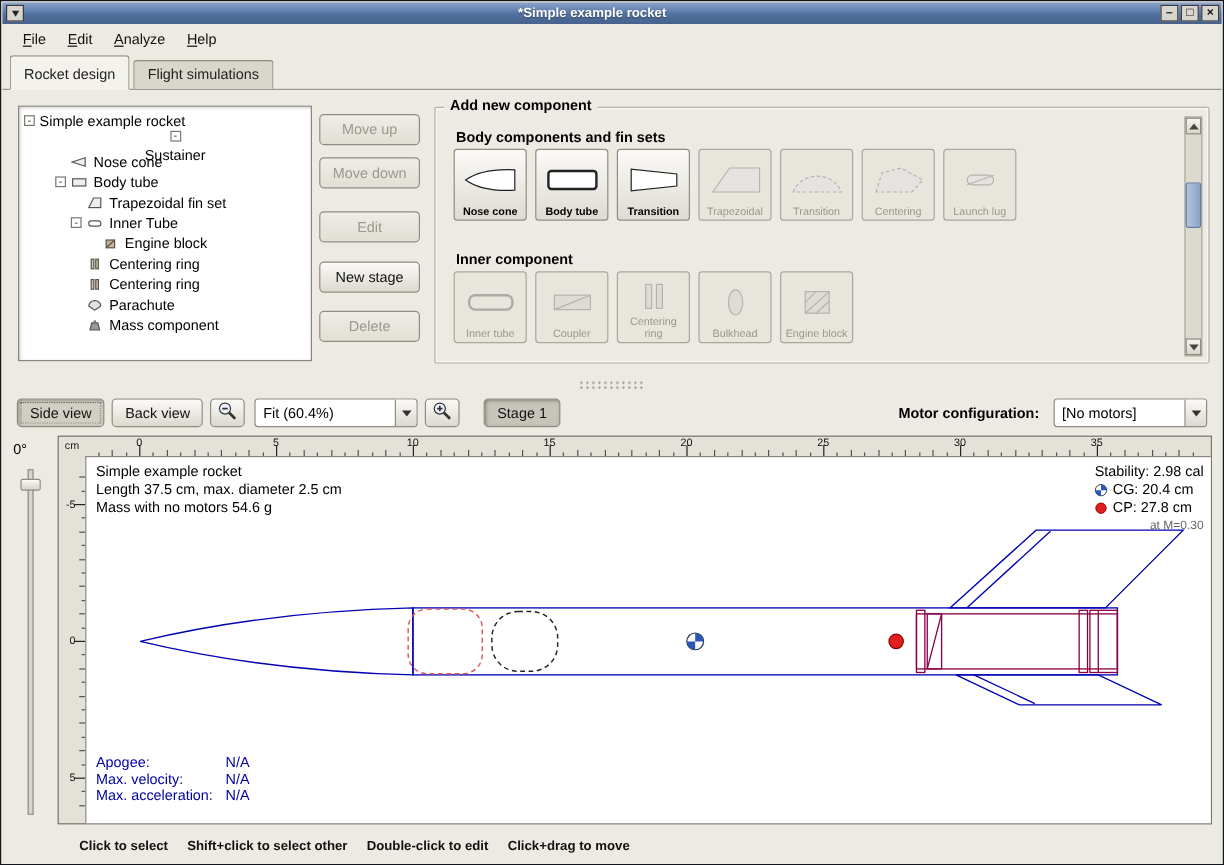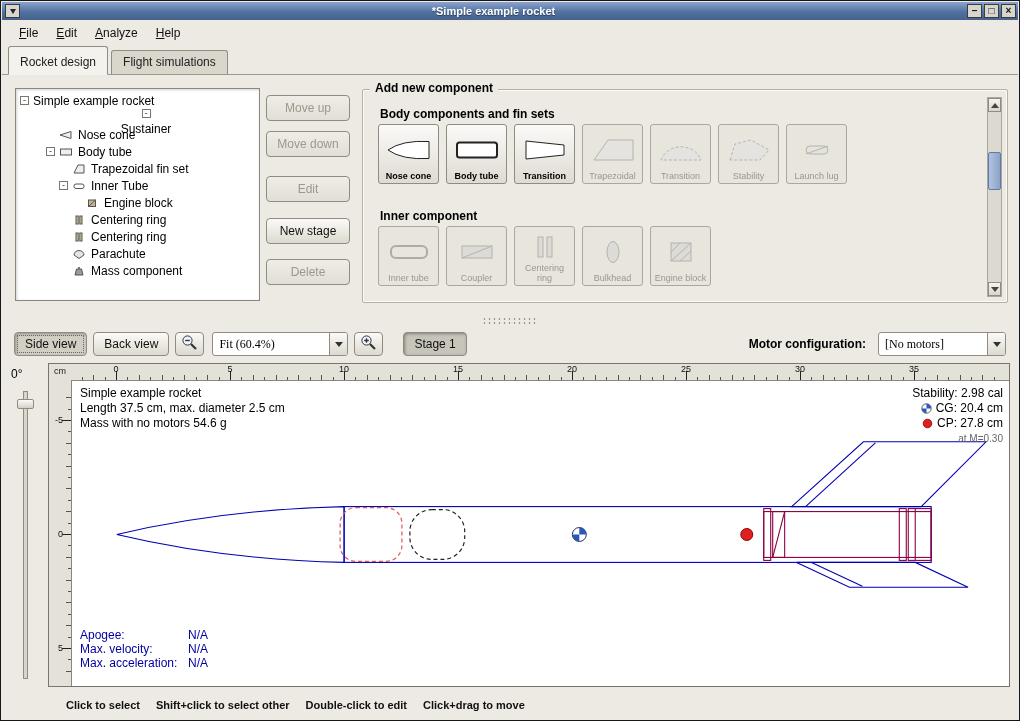--- a/index.html
+++ b/index.html
@@ -85,21 +85,21 @@
   .grip{width:56px;height:8px;background-image:radial-gradient(#98958b 1px,transparent 1.2px);background-size:5px 4px;}
 
   
   .toolbar{position:absolute;top:326px;left:1px;right:1px;height:34px;display:flex;align-items:center;
     padding:0 12px;gap:6px;}
   .tb-btn{height:24px;padding:0 10px;}
   .tb-btn.selected{background:#d1cec4;box-shadow:inset 1px 1px 3px rgba(0,0,0,.3);outline:1px dotted #666;outline-offset:-4px;}
   .tb-btn.pressed{background:#c7c4ba;box-shadow:inset 1px 1px 3px rgba(0,0,0,.35);}
   .icon-btn{width:29px;height:24px;display:flex;align-items:center;justify-content:center;padding:0;}
   .combo{height:24px;border:1px solid #8f8c82;border-radius:3px;background:#fff;display:flex;align-items:stretch;overflow:hidden;}
-  .combo-text{flex:1;font-size:12px;padding:4px 6px 0;white-space:nowrap;font-family:Liberation Serif, serif;}
+  .combo-text{flex:1;font-size:12px;padding:4px 6px 0;white-space:nowrap;}
   .combo-arrow{width:18px;background:linear-gradient(#fbfaf7,#dcd9cf);border-left:1px solid #8f8c82;
     display:flex;align-items:center;justify-content:center;}
   .combo-arrow::after{content:"";border:4px solid transparent;border-top:5px solid #333;margin-top:5px;}
   #combo-zoom{width:136px;margin-left:2px;}
   #stage-btn{margin-left:14px;}
   .motor-label{margin-left:auto;font-weight:bold;font-size:12px;}
   #combo-motor{width:128px;margin-left:6px;}
 
   
   .canvas-zone{position:absolute;top:360px;left:1px;right:1px;height:328px;}
@@ -121,21 +121,21 @@
     border-left:1px solid #8a877d;border-top:1px solid #8a877d;}
   .drawing svg{display:block;width:100%;height:100%;}
 
   .st-blue{stroke:var(--rocket-outline,#0000b4);fill:none;stroke-width:1.1;}
   .st-mar{stroke:var(--inner-component,#8b0045);fill:none;stroke-width:1.1;}
   .dash-para{stroke:var(--parachute-dash,#e05555);fill:none;stroke-dasharray:4 3;stroke-width:1.2;}
   .dash-mass{stroke:#222;fill:none;stroke-dasharray:4 3;stroke-width:1.2;}
 
   .info{position:absolute;left:8px;top:5px;font-size:12px;line-height:15px;color:#000;}
   .stab{position:absolute;right:6px;top:5px;font-size:12px;line-height:15px;}
-  .stab-row{display:flex;justify-content:flex-end;align-items:center;gap:4px;}
+  .stab-row{display:flex;justify-content:flex-start;align-items:center;gap:4px;}
   .stab-mach{font-size:10px;color:#666;text-align:right;}
   .flight{position:absolute;left:8px;bottom:16px;font-size:12px;line-height:14px;color:var(--flight-text,#0000a0);}
   .flight-row{display:flex;align-items:center;}
   .flight-label{width:108px;}
 
   
   .statusbar{position:absolute;left:1px;right:1px;top:688px;height:31px;display:flex;align-items:center;
     padding-left:64px;gap:16px;font-size:11px;font-weight:bold;color:#111;}
 </style>
 </head>
@@ -314,21 +314,21 @@
               </svg>
             </div>
             <div class="comp-label">Transition</div>
           </div>
           <div class="comp-btn disabled">
             <div class="comp-icon">
               <svg width="46" height="26" viewBox="0 0 46 26">
                 <path d="M4 23 L9 7 L25 3 L43 13 L34 23 Z" fill="#e6e2d6" stroke="#777" stroke-dasharray="3 2"></path>
               </svg>
             </div>
-            <div class="comp-label">Stability</div>
+            <div class="comp-label">Centering</div>
           </div>
           <div class="comp-btn disabled">
             <div class="comp-icon">
               <svg width="46" height="26" viewBox="0 0 46 26">
                 <rect x="12" y="9" width="22" height="8" rx="4" fill="#e6e2d6" stroke="#777"></rect>
                 <path d="M12 17 L34 9" stroke="#777" fill="none"></path>
               </svg>
             </div>
             <div class="comp-label">Launch lug</div>
           </div>

